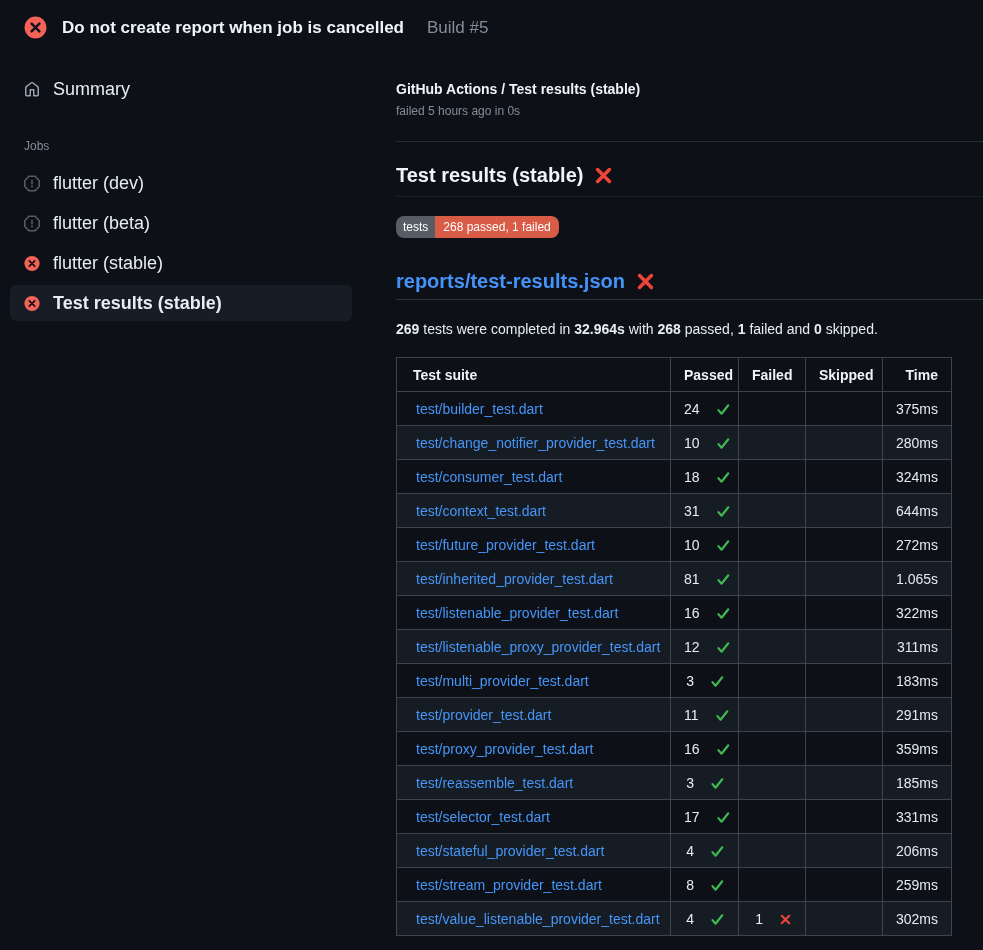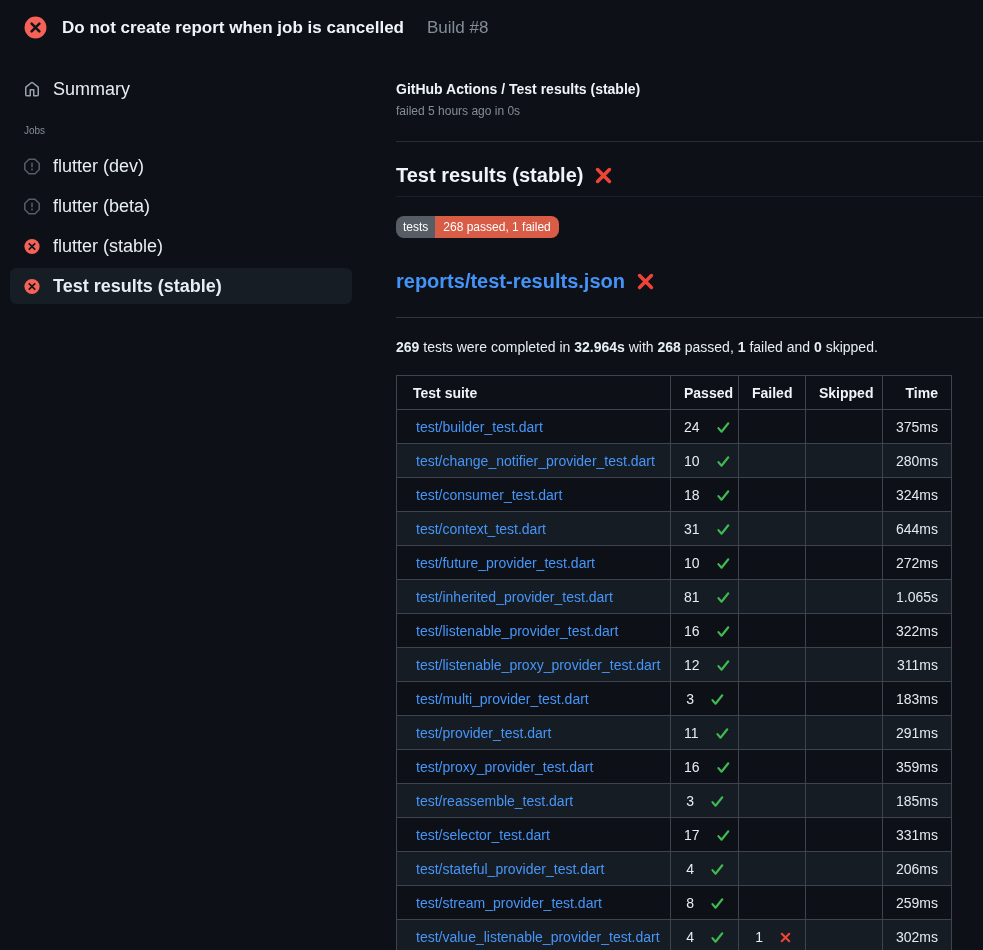--- a/index.html
+++ b/index.html
@@ -21,41 +21,41 @@
   .sidebar { width:396px; flex:none; padding:20px 44px 0 10px; }
   .main { flex:1; padding:30px 0 0 0; min-width:0; }
 
   
   .side-item { display:flex; align-items:center; gap:13px; height:36px; padding:0 14px;
                border-radius:6px; cursor:pointer; }
   .side-item.selected { background:#171d25; }
   .side-item .icn { flex:none; width:16px; height:16px; display:flex; align-items:center; }
   .side-label { font-size:18px; color:#e6edf3; white-space:nowrap; }
   .side-item.selected .side-label { font-weight:700; }
-  .jobs-heading { margin:18px 0 12px 14px; font-size:10px; color:#848d97; }
+  .jobs-heading { margin:32px 0 12px 14px; font-size:12px; color:#848d97; }
   .job-list .side-item { margin-bottom:4px; }
 
   
   .check-name { font-weight:700; font-size:14px; color:#eef4fa; }
   .check-status { margin-top:7px; font-size:12px; color:#848d97; }
   .top-divider { border:none; border-top:1px solid #272d35; margin:23px 0 0 0; }
 
   .section-heading { margin-top:22px; display:flex; align-items:center; gap:11px;
                      font-size:20px; font-weight:700; color:#eef4fa;
                      padding-bottom:9px; border-bottom:1px solid #1a2029; }
   .section-heading .xmark, .report-heading .xmark { display:flex; }
 
   .badge { display:inline-flex; margin-top:19px; height:22px; line-height:22px;
            font-size:12px; color:#fff; border-radius:8px; overflow:hidden; }
   .badge-label { background:#565d65; padding:0 7px; }
   .badge-value { background:#d85c46; padding:0 8px; }
 
   .report-heading { margin-top:32px; display:flex; align-items:center; gap:11px;
                     font-size:20px; font-weight:700;
-                    padding-bottom:24px; border-bottom:1px solid #2e353d; }
+                    padding-bottom:6px; border-bottom:1px solid #2e353d; }
   .report-link { color:#4493f8; text-decoration:none; cursor:pointer; }
 
   .summary-line { margin-top:21px; font-size:14px; color:#e6edf3; }
   .summary-line strong { font-weight:700; }
 
   
   table.results { margin-top:20px; border-collapse:collapse; width:555px; table-layout:fixed; }
   .results th, .results td { border:1px solid #3d444d; height:34px; padding:0 13px;
                              font-size:14px; overflow:hidden; white-space:nowrap; }
   .results th { font-weight:700; color:#eef4fa; text-align:right; }
@@ -70,21 +70,21 @@
 </style>
 </head>
 <body>
 
 <div class="app-header">
   <span class="status-icon"><svg width="23" height="23" viewBox="0 0 16 16">
         <circle cx="8" cy="8" r="7.6" fill="#f66257"></circle>
         <path d="M5.3 5.3l5.4 5.4M10.7 5.3l-5.4 5.4" stroke="#12161c" stroke-width="1.8" stroke-linecap="round"></path>
       </svg></span>
   <span class="page-title">Do not create report when job is cancelled</span>
-  <span class="build-number">Build #8</span>
+  <span class="build-number">Build #5</span>
 </div>
 
 <div class="layout">
   <div class="sidebar">
     <div class="side-item">
       <span class="icn">
           <svg width="17" height="17" viewBox="0 0 16 16" fill="#99a2ab">
             <path d="M6.906.664a1.749 1.749 0 012.187 0l5.25 4.2c.415.332.657.835.657 1.367v7.019A1.75 1.75 0 0113.25 15h-3.5a.75.75 0 01-.75-.75V9H7v5.25a.75.75 0 01-.75.75h-3.5A1.75 1.75 0 011 13.25V6.23c0-.531.242-1.034.657-1.366l5.25-4.2zm1.25 1.171a.25.25 0 00-.312 0l-5.25 4.2a.25.25 0 00-.094.196v7.019c0 .138.112.25.25.25H5.5V8.25a.75.75 0 01.75-.75h3.5a.75.75 0 01.75.75v5.25h2.75a.25.25 0 00.25-.25V6.23a.25.25 0 00-.094-.195z"></path>
           </svg>
         </span>

